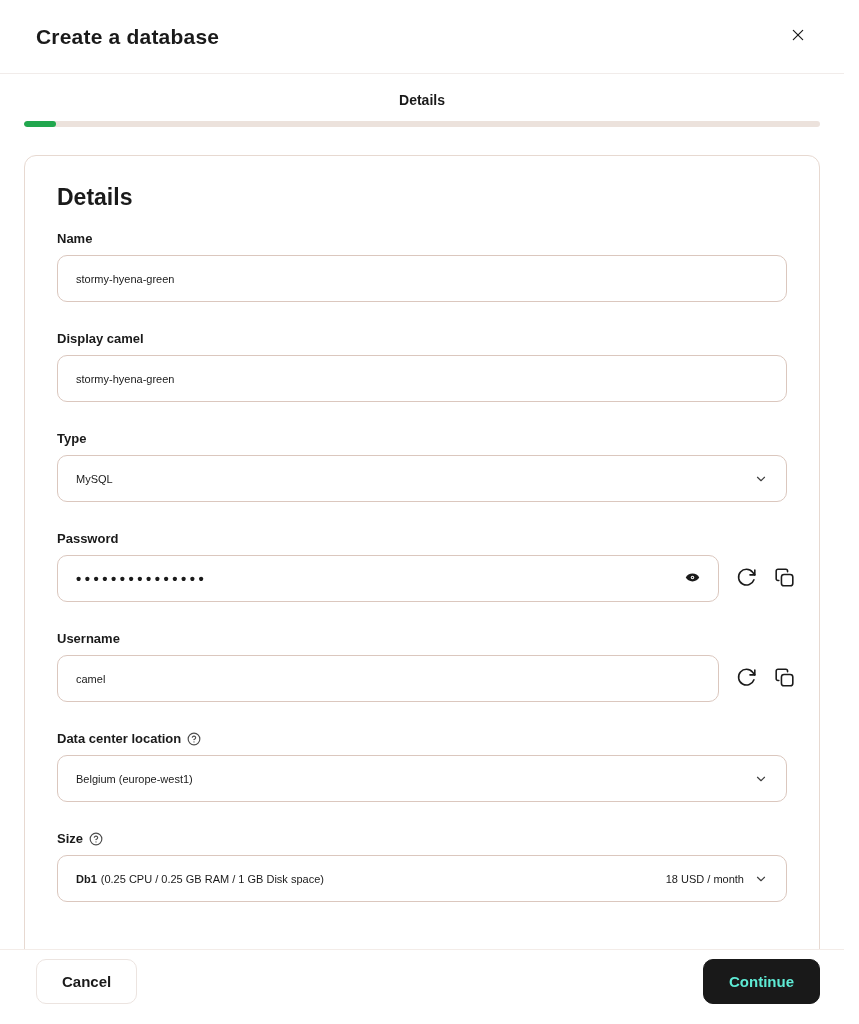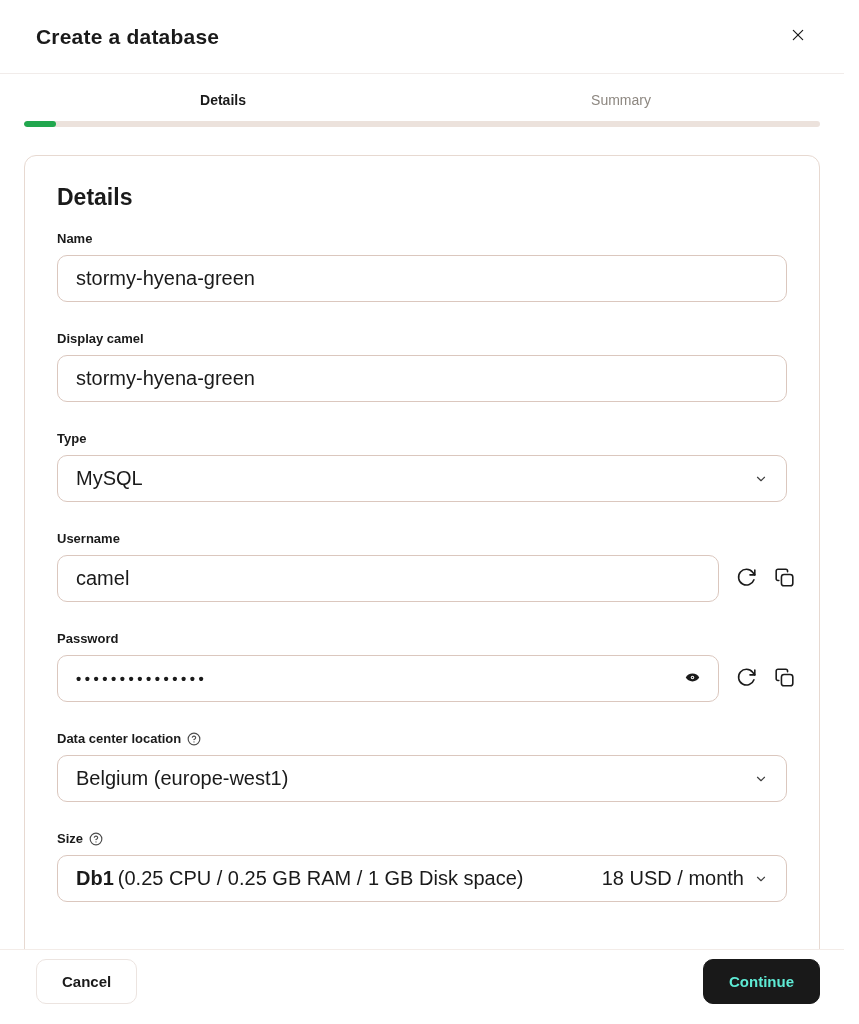--- a/index.html
+++ b/index.html
@@ -27,21 +27,21 @@
   .modal-body { flex:1 1 auto; overflow:hidden; padding:28px 24px 0; }
   .card { border:1px solid #e7d9d1; border-radius:12px; padding:28px 32px 60px; min-height:860px; background:#fff; }
   .card-heading { font-size:23px; font-weight:700; margin-bottom:20px; }
 
   .field-group { margin-bottom:29px; }
   .field-label { display:flex; align-items:center; gap:6px; font-size:13px; font-weight:600; margin-bottom:9px; }
   .help-icon { color:#4d4d4d; display:inline-flex; }
 
   .text-input, .select {
     width:100%; height:47px; border:1px solid #dbc7be; border-radius:10px; background:#fff;
-    font-size:20px; color:#1a1a1a; padding:0 18px;
+    font-size:11px; color:#1a1a1a; padding:0 18px;
     font-family:"Liberation Sans","DejaVu Sans",sans-serif;
   }
   .select { display:flex; align-items:center; cursor:pointer; }
   .select .grow { flex:1; }
   .chevron { color:#3f3f3f; flex:0 0 auto; display:inline-flex; }
 
   .row-split { display:flex; gap:27px; }
   .col-type { flex:1; }
   .col-version { width:146px; flex:0 0 auto; }
 
@@ -79,21 +79,20 @@
           <line x1="5" y1="5" x2="19" y2="19"></line>
             <line x1="19" y1="5" x2="5" y2="19"></line>
         </svg>
       </span>
     </button>
   </div>
 
   <div class="steps">
     <div class="step-labels">
       <div class="step-label active">Details</div>
-      <div class="step-label inactive">Summary</div>
     </div>
     <div class="progress-track">
       <div class="progress-fill" style="width: 4%;"></div>
     </div>
   </div>
 
   <div class="modal-body">
     <div class="card">
       <div class="card-heading">Details</div>
 
@@ -111,45 +110,20 @@
         <div class="col-type">
           <div class="field-label">Type</div>
           <div class="select">
             <span class="grow">MySQL</span>
             <span class="chevron">
               <svg width="14" height="14" viewBox="0 0 24 24" fill="none" stroke="currentColor" stroke-width="2" stroke-linecap="round" stroke-linejoin="round">
                 <polyline points="6 9 12 15 18 9"></polyline>
               </svg>
             </span>
           </div>
-        </div>
-      </div>
-
-      <div class="field-group">
-        <div class="field-label">Username</div>
-        <div class="input-with-actions">
-          <div class="input-wrap">
-            <input class="text-input" type="text" value="camel" style="">
-          </div>
-          <button class="icon-btn">
-            <span>
-              <svg width="21" height="21" viewBox="0 0 24 24" fill="none" stroke="currentColor" stroke-width="1.8" stroke-linecap="round" stroke-linejoin="round">
-                <polyline points="21.5 3.5 21.5 9 16 9"></polyline>
-                <path d="M20.5 14.5a9 9 0 1 1-1.5-8.5l2.5 3"></path>
-              </svg>
-            </span>
-          </button>
-          <button class="icon-btn">
-            <span>
-              <svg width="21" height="21" viewBox="0 0 24 24" fill="none" stroke="currentColor" stroke-width="1.8" stroke-linecap="round" stroke-linejoin="round">
-                <rect x="8.5" y="8.5" width="13" height="13" rx="3"></rect>
-                <path d="M5.5 15.5h-1a2 2 0 0 1-2-2v-9a2 2 0 0 1 2-2h9a2 2 0 0 1 2 2v1"></path>
-              </svg>
-            </span>
-          </button>
         </div>
       </div>
 
       <div class="field-group">
         <div class="field-label">Password</div>
         <div class="input-with-actions">
           <div class="input-wrap">
             <input class="text-input password-input" type="text" value="•••••••••••••••" style="">
             <button class="eye-btn">
               <span>
@@ -174,20 +148,45 @@
               <svg width="21" height="21" viewBox="0 0 24 24" fill="none" stroke="currentColor" stroke-width="1.8" stroke-linecap="round" stroke-linejoin="round">
                 <rect x="8.5" y="8.5" width="13" height="13" rx="3"></rect>
                 <path d="M5.5 15.5h-1a2 2 0 0 1-2-2v-9a2 2 0 0 1 2-2h9a2 2 0 0 1 2 2v1"></path>
               </svg>
             </span>
           </button>
         </div>
       </div>
 
       <div class="field-group">
+        <div class="field-label">Username</div>
+        <div class="input-with-actions">
+          <div class="input-wrap">
+            <input class="text-input" type="text" value="camel" style="">
+          </div>
+          <button class="icon-btn">
+            <span>
+              <svg width="21" height="21" viewBox="0 0 24 24" fill="none" stroke="currentColor" stroke-width="1.8" stroke-linecap="round" stroke-linejoin="round">
+                <polyline points="21.5 3.5 21.5 9 16 9"></polyline>
+                <path d="M20.5 14.5a9 9 0 1 1-1.5-8.5l2.5 3"></path>
+              </svg>
+            </span>
+          </button>
+          <button class="icon-btn">
+            <span>
+              <svg width="21" height="21" viewBox="0 0 24 24" fill="none" stroke="currentColor" stroke-width="1.8" stroke-linecap="round" stroke-linejoin="round">
+                <rect x="8.5" y="8.5" width="13" height="13" rx="3"></rect>
+                <path d="M5.5 15.5h-1a2 2 0 0 1-2-2v-9a2 2 0 0 1 2-2h9a2 2 0 0 1 2 2v1"></path>
+              </svg>
+            </span>
+          </button>
+        </div>
+      </div>
+
+      <div class="field-group">
         <div class="field-label">
           <span>Data center location</span>
           <span class="help-icon">
             <svg width="14" height="14" viewBox="0 0 24 24" fill="none" stroke="currentColor" stroke-width="2" stroke-linecap="round" stroke-linejoin="round">
               <circle cx="12" cy="12" r="10"></circle>
               <path d="M9.1 9a3 3 0 0 1 5.8 1c0 2-3 3-3 3"></path>
               <line x1="12" y1="17" x2="12.01" y2="17"></line>
             </svg>
           </span>
         </div>

